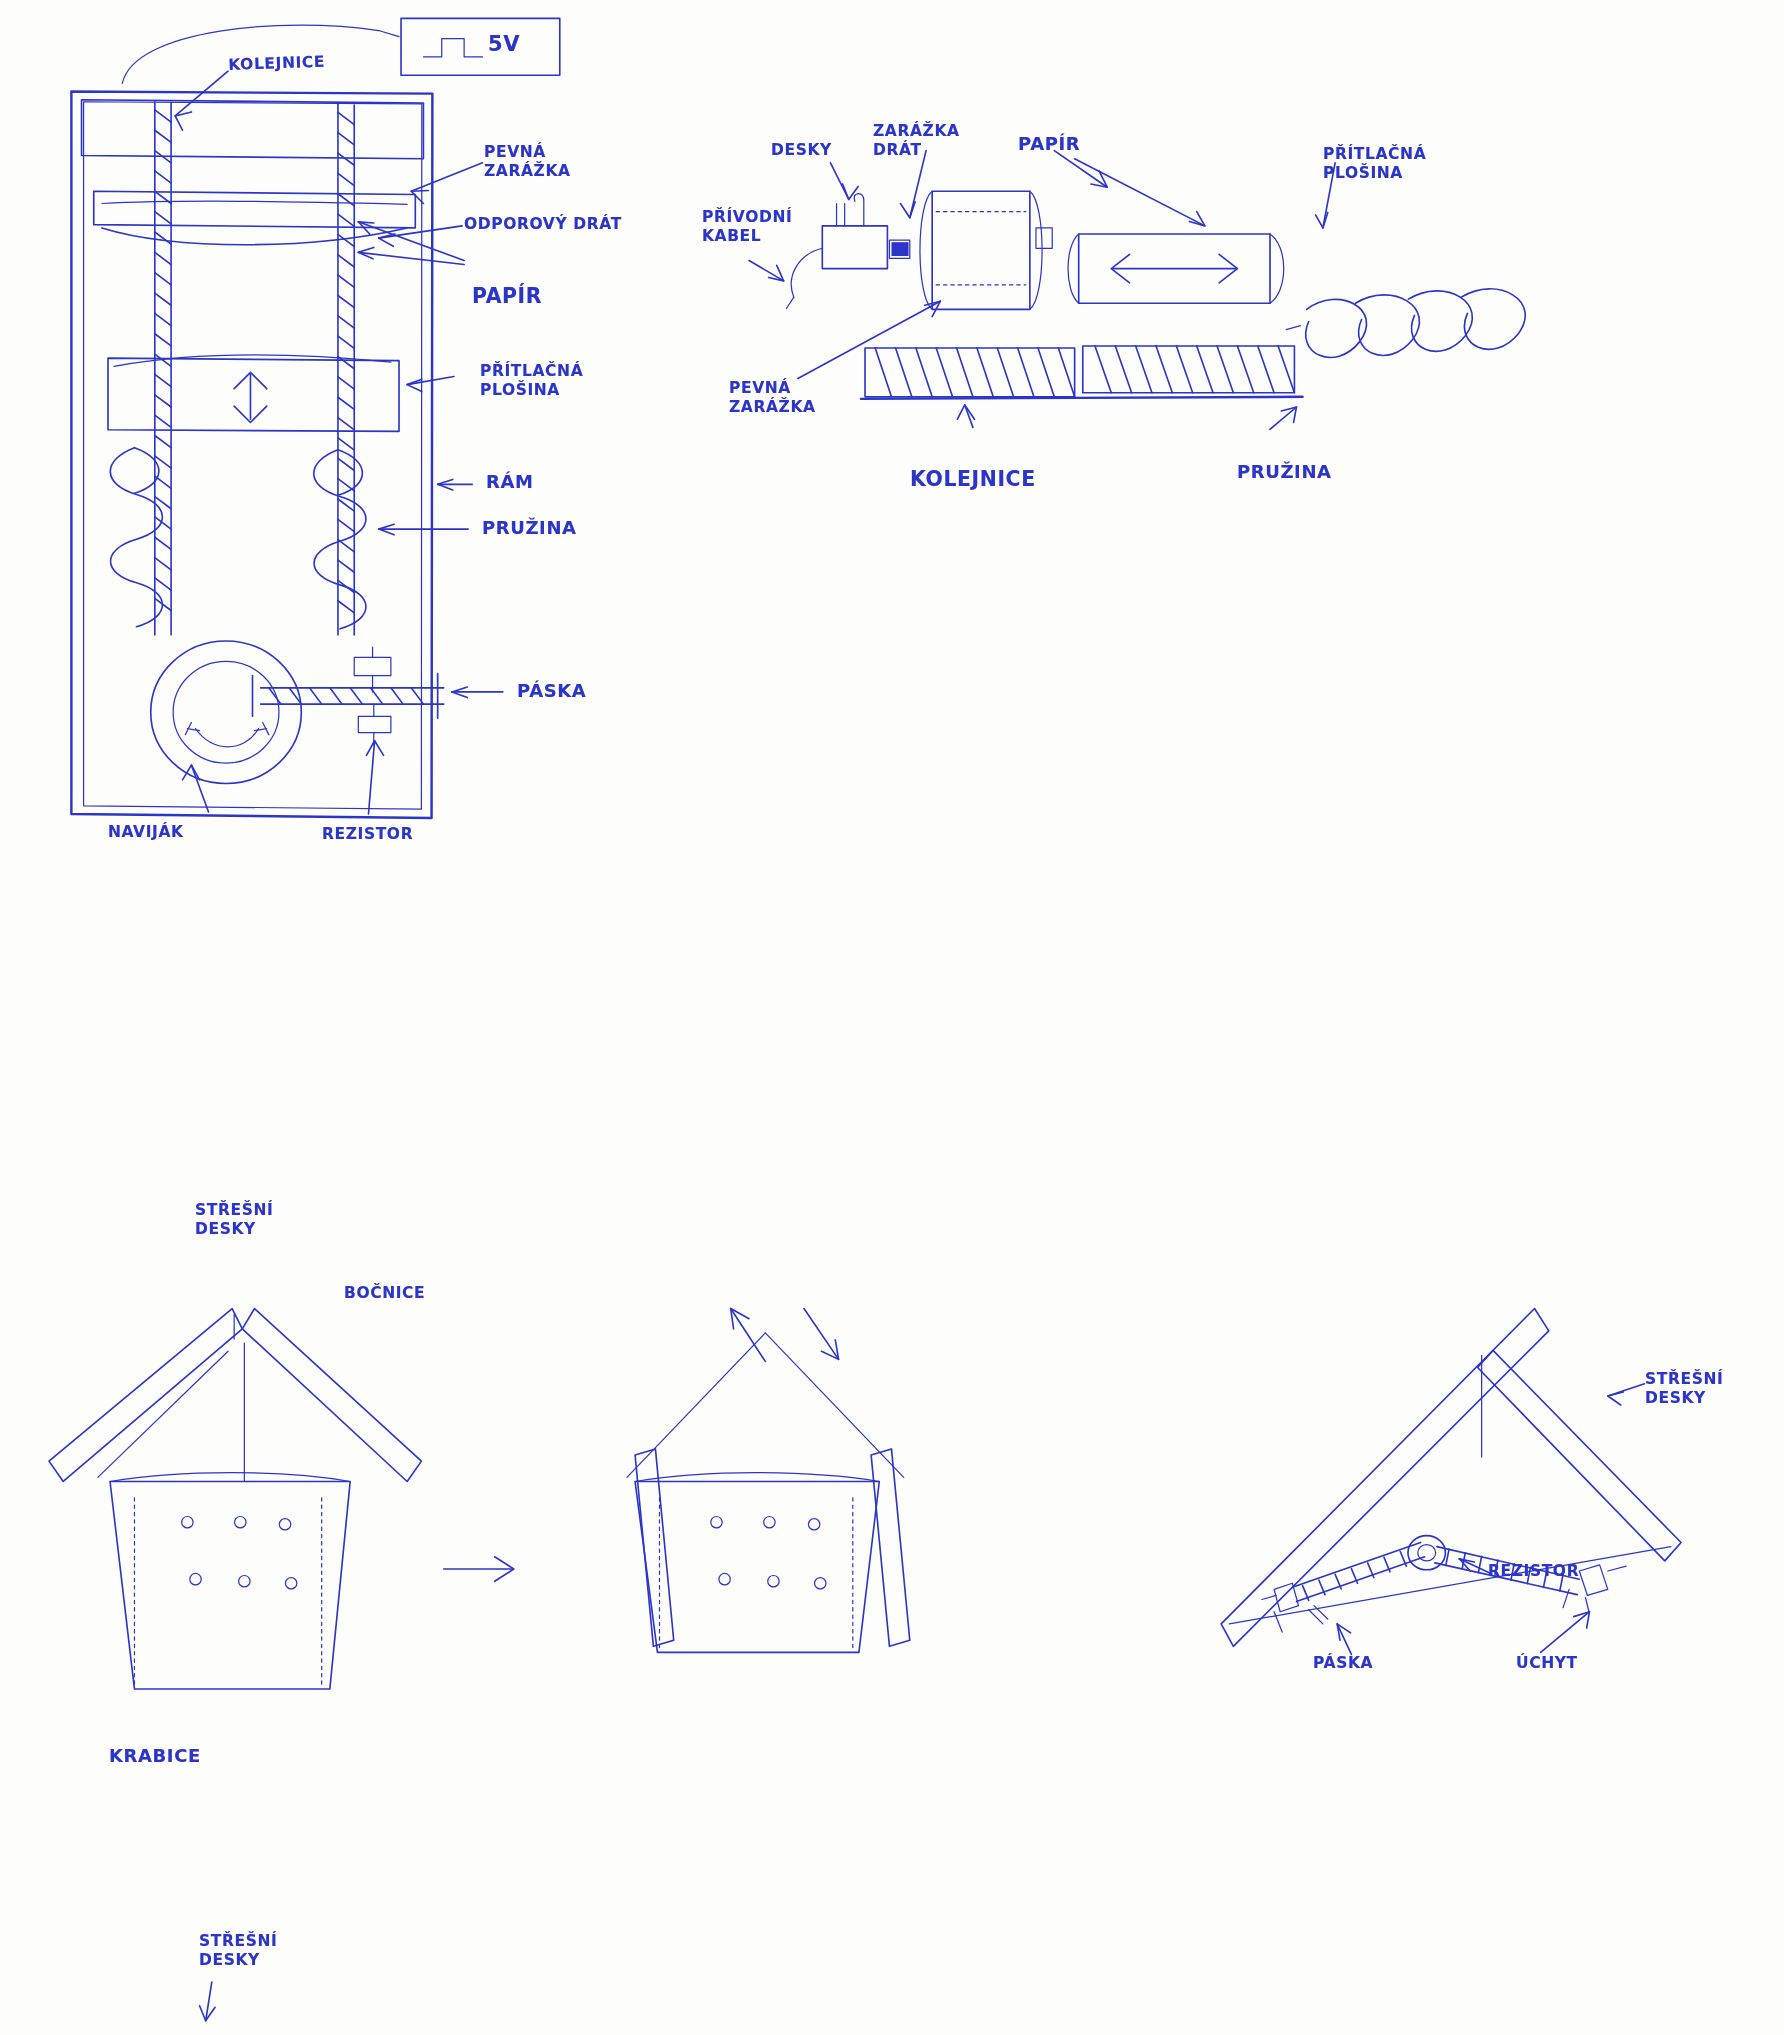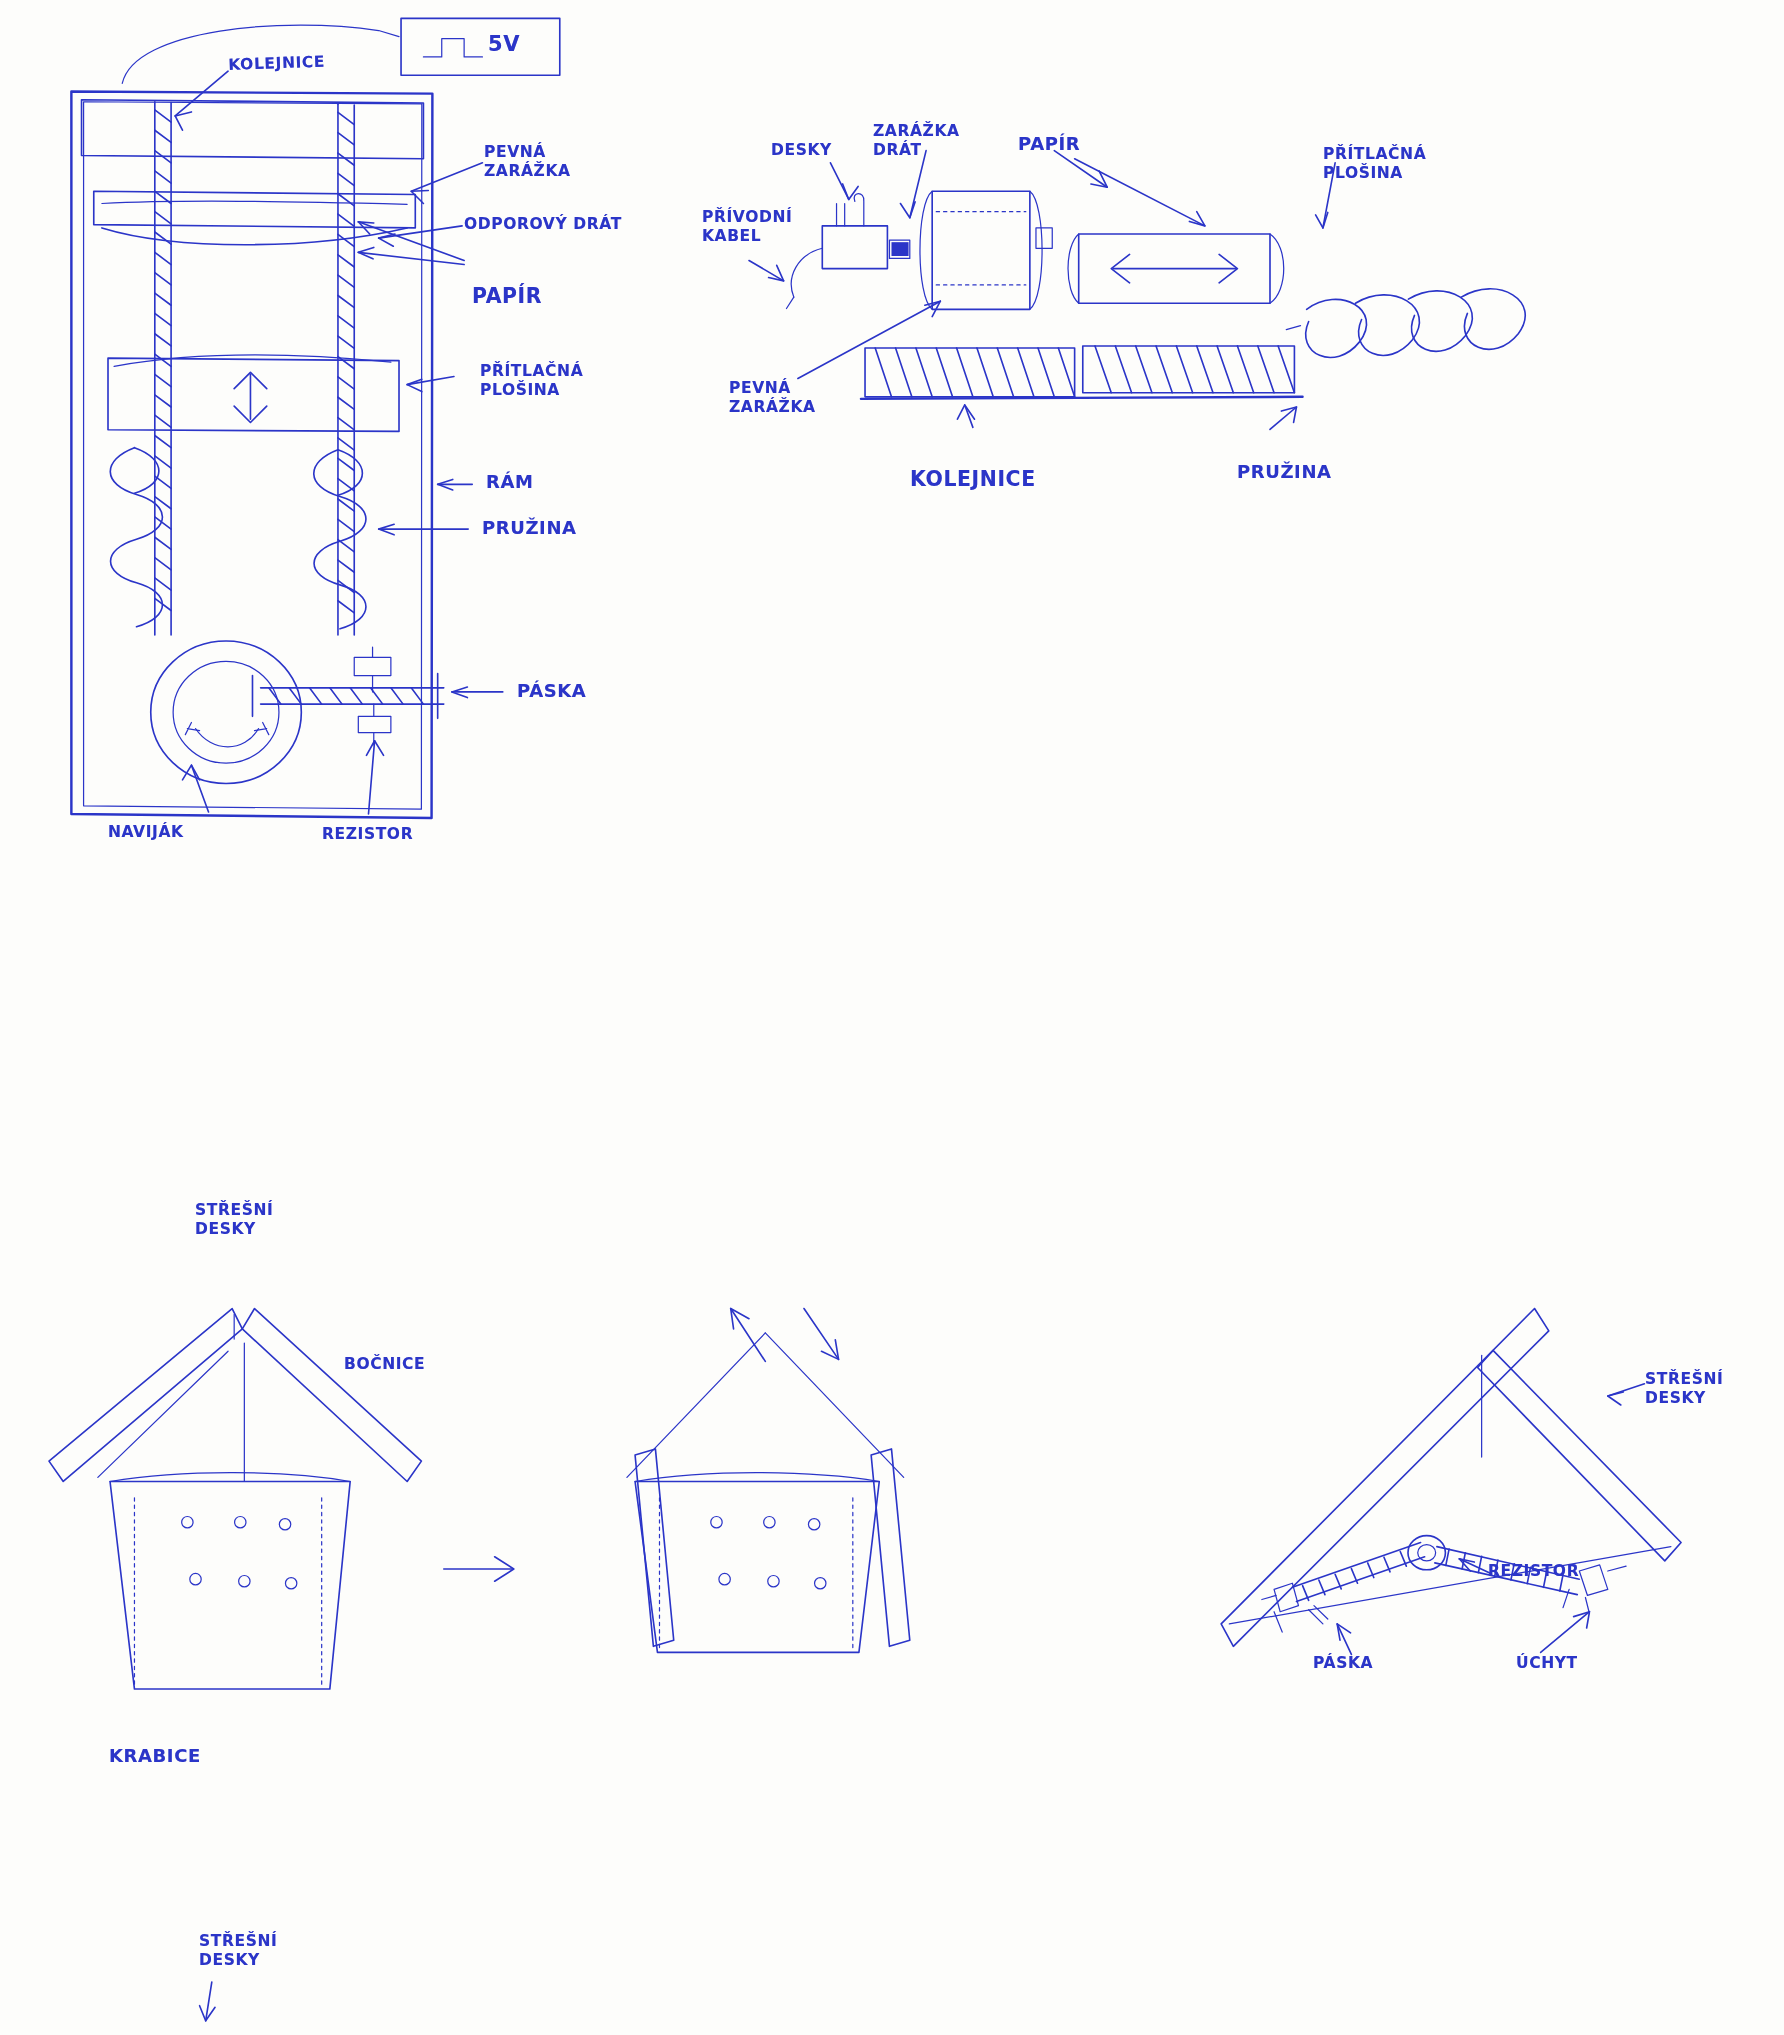--- a/index.html
+++ b/index.html
@@ -369,21 +369,21 @@
 PLOŠINA</div>
   <div class="lbl s2" style="left:702px;top:208px;line-height:1.25;">PŘÍVODNÍ
 KABEL</div>
   <div class="lbl s2" style="left:729px;top:379px;line-height:1.25;">PEVNÁ
 ZARÁŽKA</div>
   <div class="lbl s4" style="left:910px;top:468px;">KOLEJNICE</div>
   <div class="lbl s3" style="left:1237px;top:462px;">PRUŽINA</div>
 
   <div class="lbl s2" style="left:195px;top:1201px;line-height:1.25;">STŘEŠNÍ
 DESKY</div>
-  <div class="lbl s2" style="left:344px;top:1356px;">BOČNICE</div>
+  <div class="lbl s2" style="left:344px;top:1285px;">BOČNICE</div>
   <div class="lbl s3" style="left:109px;top:1746px;text-align:center;">KRABICE</div>
 
   <div class="lbl s2" style="left:1645px;top:1370px;line-height:1.25;">STŘEŠNÍ
 DESKY</div>
   <div class="lbl s2" style="left:1488px;top:1563px;">REZISTOR</div>
   <div class="lbl s2" style="left:1313px;top:1655px;">PÁSKA</div>
   <div class="lbl s2" style="left:1502px;top:1655px;margin-left:14px;">ÚCHYT</div>
 
   <div class="lbl s2" style="left:199px;top:1932px;line-height:1.25;">STŘEŠNÍ
 DESKY</div>

